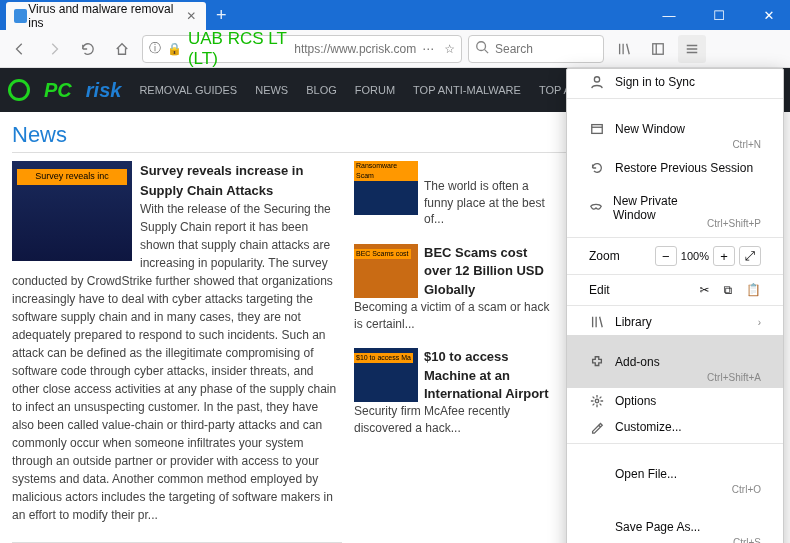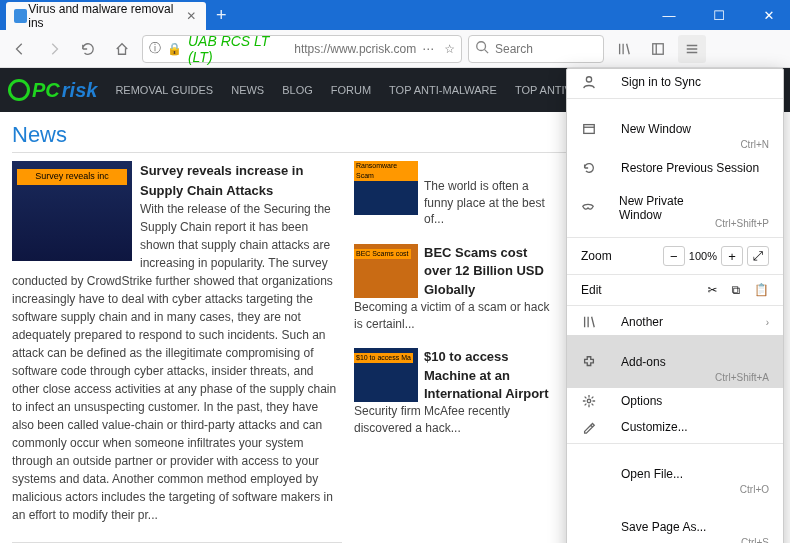--- a/index.html
+++ b/index.html
@@ -10,29 +10,29 @@
 .tab-favicon { width: 14px; height: 14px; background: #3a8de0; border-radius: 2px; }
 .tab-close { width: 14px; height: 14px; display: flex; align-items: center; justify-content: center; opacity: .6; cursor: pointer;}
 .tab-plus { color: #fff; opacity: .9; margin-left: 10px; font-size: 18px; cursor:pointer;}
 .win-controls { margin-left: auto; display: flex; gap: 20px; color: #fff; font-size: 13px; }
 .win-btn { width: 30px; text-align: center; cursor:pointer; }
 
 .toolbar { height: 38px; background: #f9f9fa; border-bottom: 1px solid #e1e1e2; display: flex; align-items: center; padding: 0 6px; gap: 6px; }
 .tbtn { width: 28px; height: 28px; display:flex; align-items:center; justify-content:center; color:#0c0c0d; opacity:.65; border-radius:3px; cursor:pointer;}
 .addr { flex: 1; height: 28px; border: 1px solid #ccc; border-radius: 4px; background:#fff; display:flex; align-items:center; padding:0 6px; font-size:12px; gap:6px; max-width: 320px;}
 .lock { color:#12bc00; font-size:12px;}
-.cert { color:#12bc00; font-weight:500; font-size:14px;font-style:italic;}
+.cert { color:#12bc00; font-weight:500; font-size:17px;}
 .url { color:#737373; font-size:12px; }
 .addr-right{margin-left:auto; display:flex; gap:10px; opacity:.6;}
 .search { flex:1; max-width: 136px; height:28px; border:1px solid #ccc; border-radius:4px; background:#fff; display:flex; align-items:center; padding:0 6px; gap:6px; font-size:12px;}
 .search input{border:none; outline:none; width:100%; font-size:12px;}
 
 .page { position:absolute; top:68px; left:0; right:0; bottom:0; overflow:hidden; background:#fff; padding:0 12px;}
 .sitebar { background:#1d2127; height:44px; display:flex; align-items:center; gap:18px; padding:0 8px; margin:0 -12px;}
-.logo { display:flex; align-items:center; font-style:italic; font-weight:bold; font-size:20px; gap:2px;}
+.logo { display:flex; align-items:center; font-style:italic; font-weight:bold; font-size:20px; gap:14px;}
 .logo .mag{width:22px;height:22px;border:3px solid #1fd41f;border-radius:50%;display:inline-block;position:relative;}
 .logo .pc{color:#1fd41f;} .logo .risk{color:#1f7fd4;}
 .sitebar a{ color:#aeb3b8; font-size:11px; text-decoration:none;}
 
 .news-h { color:#1f7fd4; font-size:22px; font-weight:300; margin:10px 0 8px; border-bottom:1px solid #ddd; padding-bottom:4px;}
 .cols { display:flex; gap:12px;}
 .col1 { width:330px;}
 .col2 { width:200px;}
 .col3 { flex:1;}
 .article { font-size:12px; color:#444; line-height:1.5;}
@@ -50,21 +50,21 @@
 .sidebar-snip a{color:#3090d0; display:block; padding:2px 0;}
 .threat{text-align:center; font-size:11px; color:#666;}
 .bars{display:flex; justify-content:center; gap:1px; margin:4px 0;}
 .bar{width:12px;height:10px;background:#ddd;}
 .bar.on{background:#f0c000;}
 
 .trg-h { color:#1f7fd4; font-size:20px; font-weight:300; margin-top:18px; border-top:1px solid #ddd; padding-top:6px;}
 
 
 .menu { position:absolute; top:68px; right:6px; width:218px; background:#fff; border:1px solid #ccc; box-shadow:0 4px 18px rgba(0,0,0,.25); border-radius:2px; font-size:12px; color:#0c0c0d; z-index:50;}
-.menu .row { display:flex; align-items:center; padding:5px 14px; gap:24px; cursor:pointer;}
+.menu .row { display:flex; align-items:center; padding:5px 22px; gap:10px; cursor:pointer;}
 .menu .row:hover, .menu .row.hl{ background:#e6e6e6;}
 .menu .row.hl{ background:#dcdcdc;}
 .menu .sep{ height:1px; background:#e5e5e5; margin:3px 0;}
 .menu .ic{ width:16px; height:16px; display:flex; align-items:center; justify-content:center; opacity:.75; font-size:13px;}
 .menu .sc{ margin-left:auto; font-size:10px; color:#888;margin-top:32px;}
 .menu .chev{ margin-left:auto; font-size:10px; color:#888;}
 .menu .zoomrow{justify-content:flex-start;}
 .menu .zctrl{margin-left:auto;display:flex;align-items:center;gap:4px;}
 .menu .zb{width:22px;height:20px;border:1px solid #ccc;border-radius:3px;display:flex;align-items:center;justify-content:center;font-size:13px;cursor:pointer;}
 .menu .editrow .ectrl{margin-left:auto;display:flex;gap:14px;}
@@ -273,21 +273,21 @@
       <span>📋</span>
     </span>
   </div>
   <div class="sep"></div>
   <div class="row">
     <span class="ic">
         <svg viewBox="0 0 16 16">
           <path d="M3 2v12M7 2v12M11 2l3 12"></path>
         </svg>
       </span>
-    <span>Another</span>
+    <span>Library</span>
       <span class="chev">›</span>
   </div>
   <div class="row hl">
     <span class="ic">
         <svg viewBox="0 0 16 16" fill="#333" stroke="none">
           <path d="M6 2h4v3h3v4h-3v3H6v-3H3V5h3z"></path>
         </svg>
       </span>
     <span>Add-ons</span>
       <span class="sc">Ctrl+Shift+A</span>

